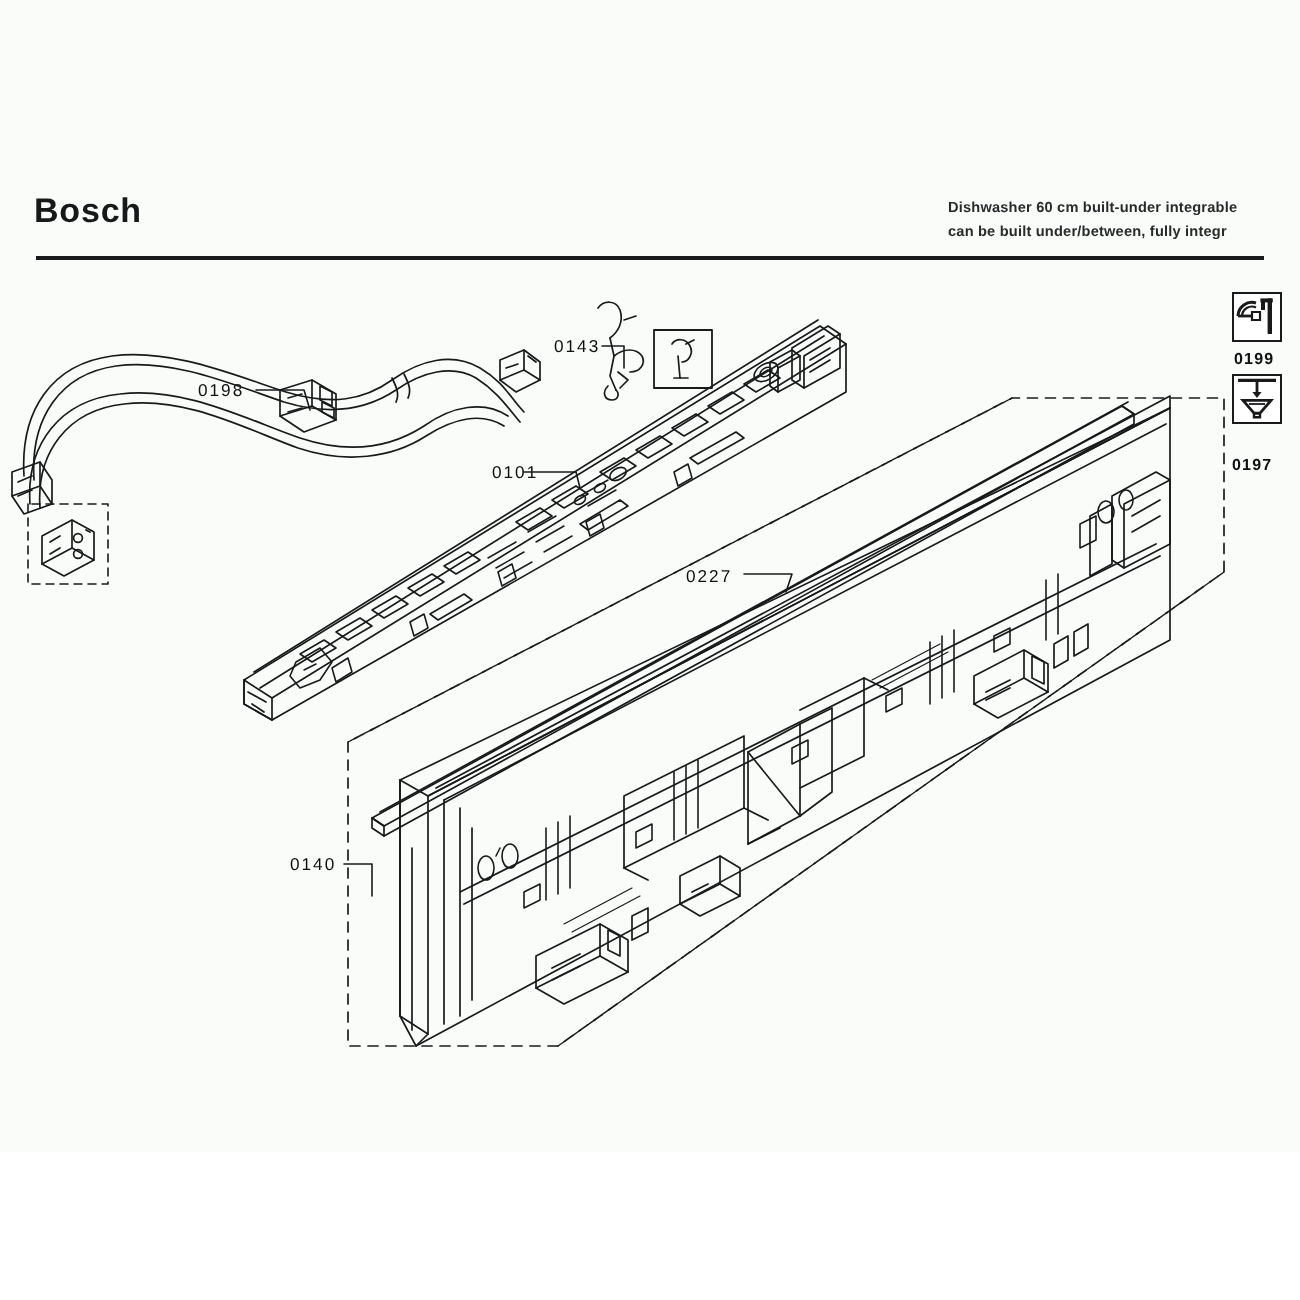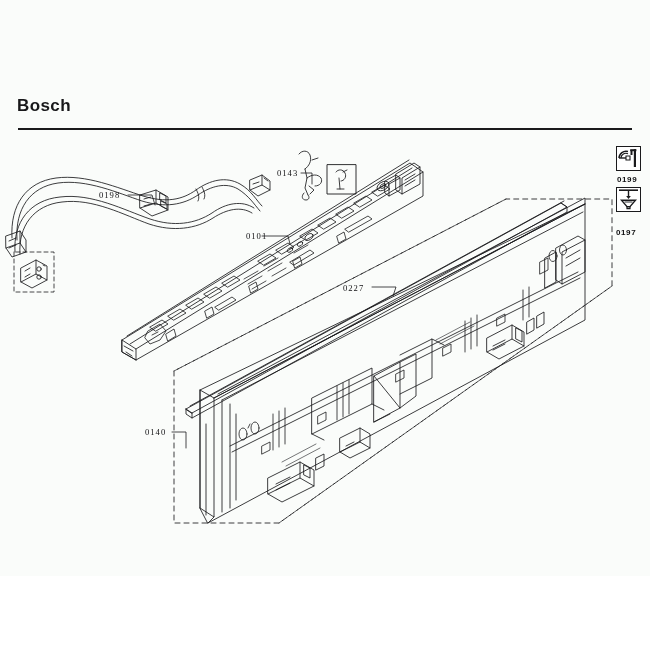--- a/index.html
+++ b/index.html
@@ -43,21 +43,21 @@
     width: 162px;
     font-family: "Liberation Sans", sans-serif;
     font-size: 7.3px;
     line-height: 11.5px;
     font-weight: bold;
     color: #2a2a2c;
     letter-spacing: 0.1px;
   }
   .lbl {
     position: absolute;
-    font-family: Liberation Serif, serif;
+    font-family: Liberation Sans, sans-serif;
     font-size: 8.6px;
     letter-spacing: 1px;
     color: #101012;
     white-space: nowrap;
   }
   .iconbox {
     position: absolute;
     width: 25px; height: 25px;
     border: 1.2px solid #1a1a1c;
     background: #ffffff;
@@ -82,20 +82,24 @@
 </style>
 </head>
 <body>
 
 <div id="page">
 
   <div id="paper"></div>
 
   <div id="brand">Bosch</div>
 
+  <div id="header-note">
+    <div>Dishwasher 60 cm built-under integrable</div>
+    <div>can be built under/between, fully integr</div>
+  </div>
 
   <div id="header-rule"></div>
 
   <div class="lbl" style="left:99px; top:190px;">0198</div>
   <div class="lbl" style="left:246px; top:231px;">0101</div>
   <div class="lbl" style="left:277px; top:168px;">0143</div>
   <div class="lbl" style="left:343px; top:283px;">0227</div>
   <div class="lbl" style="left:145px; top:427px;">0140</div>
 
   <div class="iconbox" style="left:616px; top:146px;">

